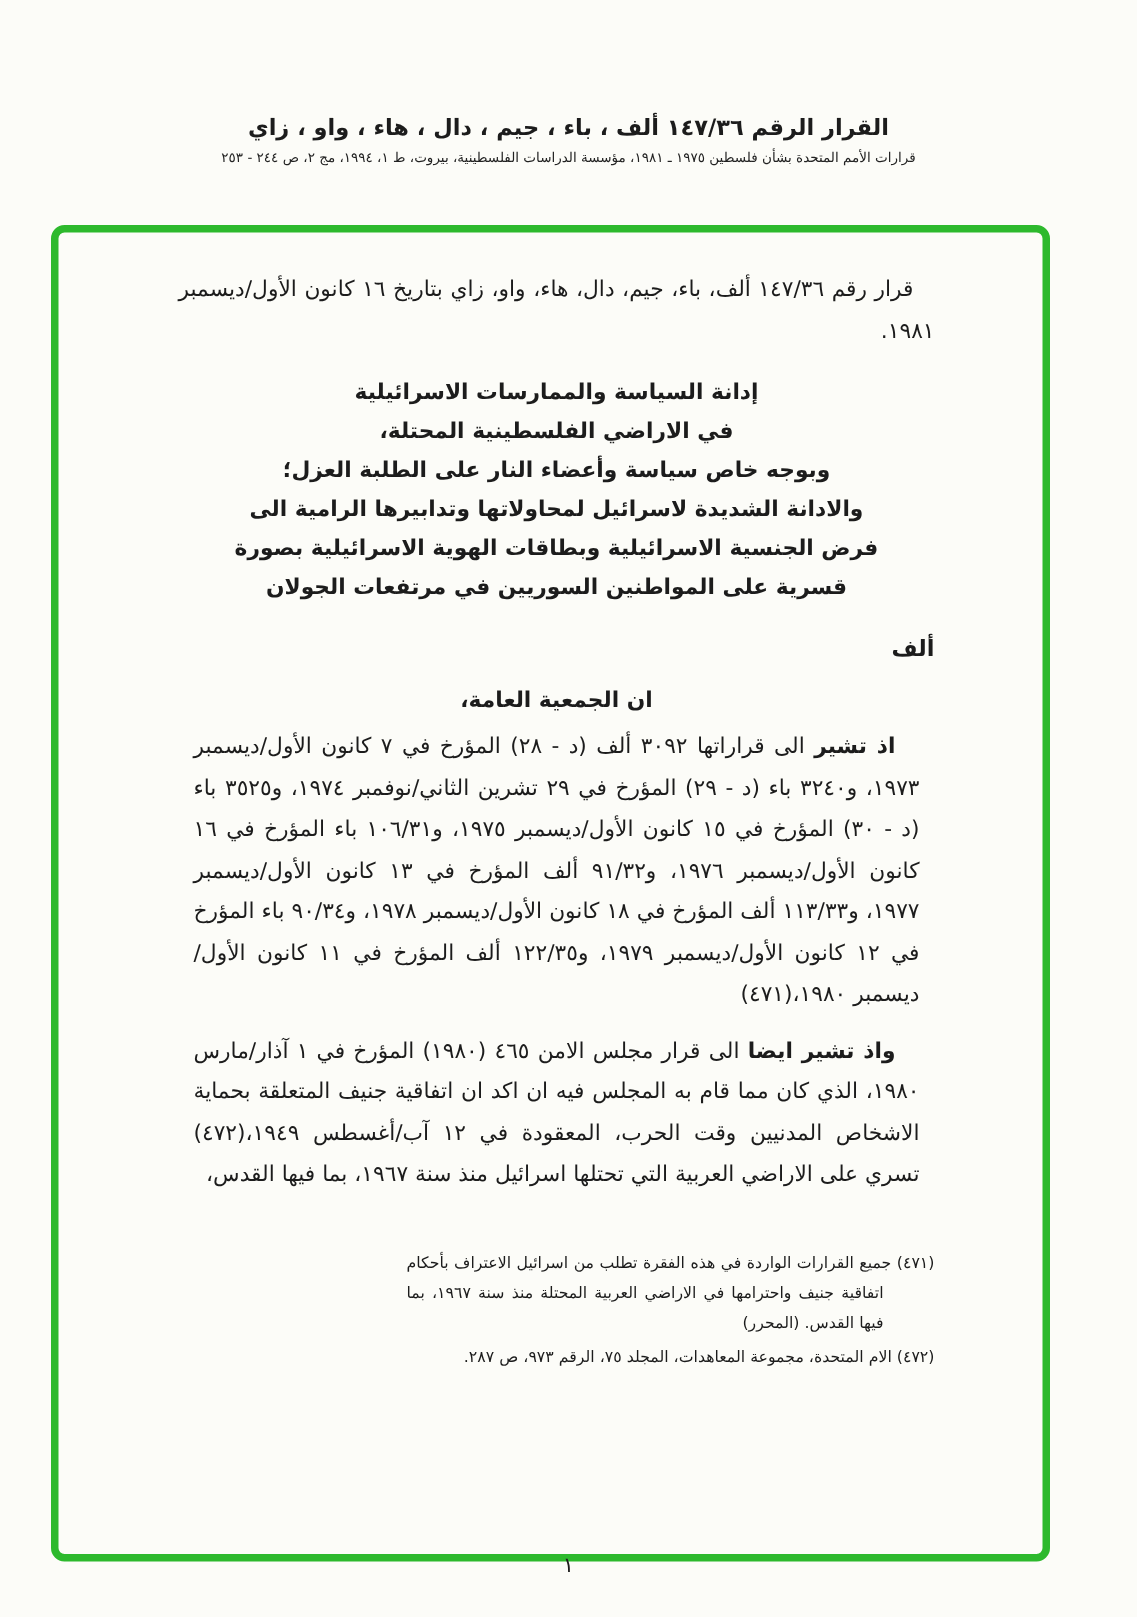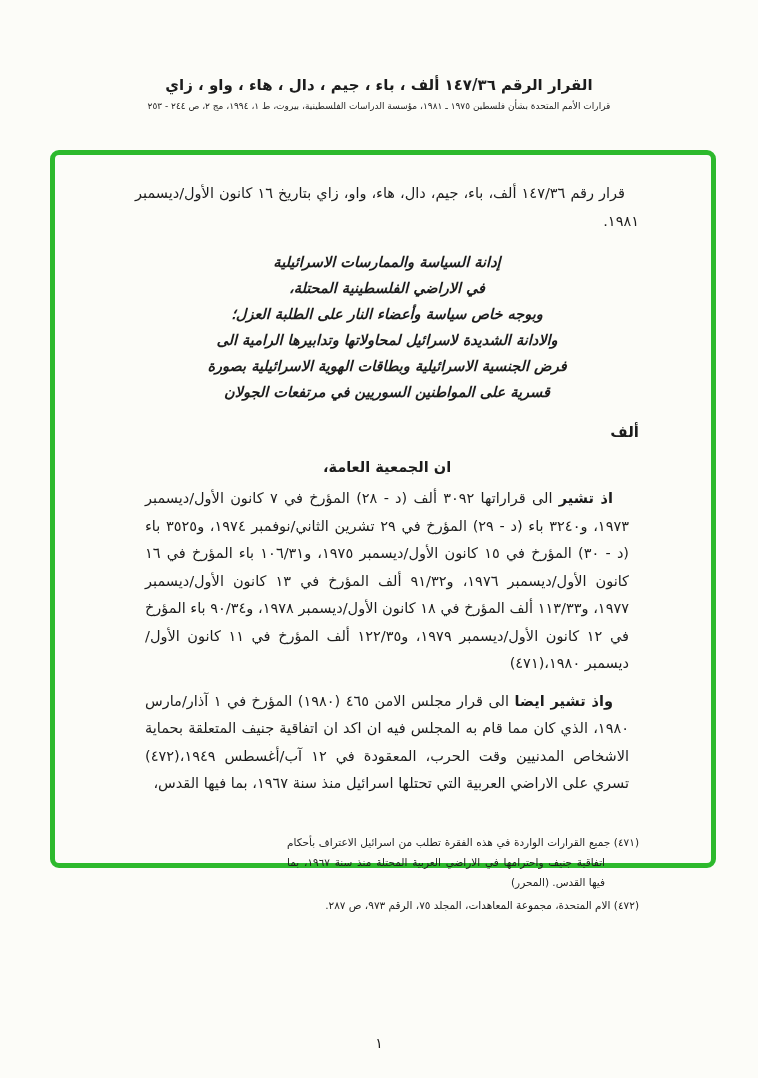--- a/index.html
+++ b/index.html
@@ -29,43 +29,42 @@
   }
   .doc-source {
     font-size: 9px;
     margin-top: 7px;
     color: #222;
   }
 
   
   .green-box {
     position: absolute;
-    top: 150px; right: 42px;
-    width: 666px; height: 718px;
+    top: 150px; right: 58px;
+    width: 666px; height: 891px;
     border: 5px solid #2db92d;
     border-radius: 9px;
     padding: 24px 72px 0 80px;
     background: transparent;
   }
 
   .intro {
     margin: 0 0 14px 0;
     font-size: 14.5px;
     line-height: 28px;
     text-align: justify;
     text-indent: 14px;
   }
 
   .title-block {
     text-align: center;
     font-weight: bold;
     font-size: 14.5px;
     line-height: 26px;
     margin: 0 0 14px 0;
-    font-style: italic;
   }
   .title-line { white-space: nowrap; }
 
   .section-label {
     text-align: right;
     font-weight: bold;
     font-size: 15px;
     margin: 18px 0 18px 0;
   }
 

